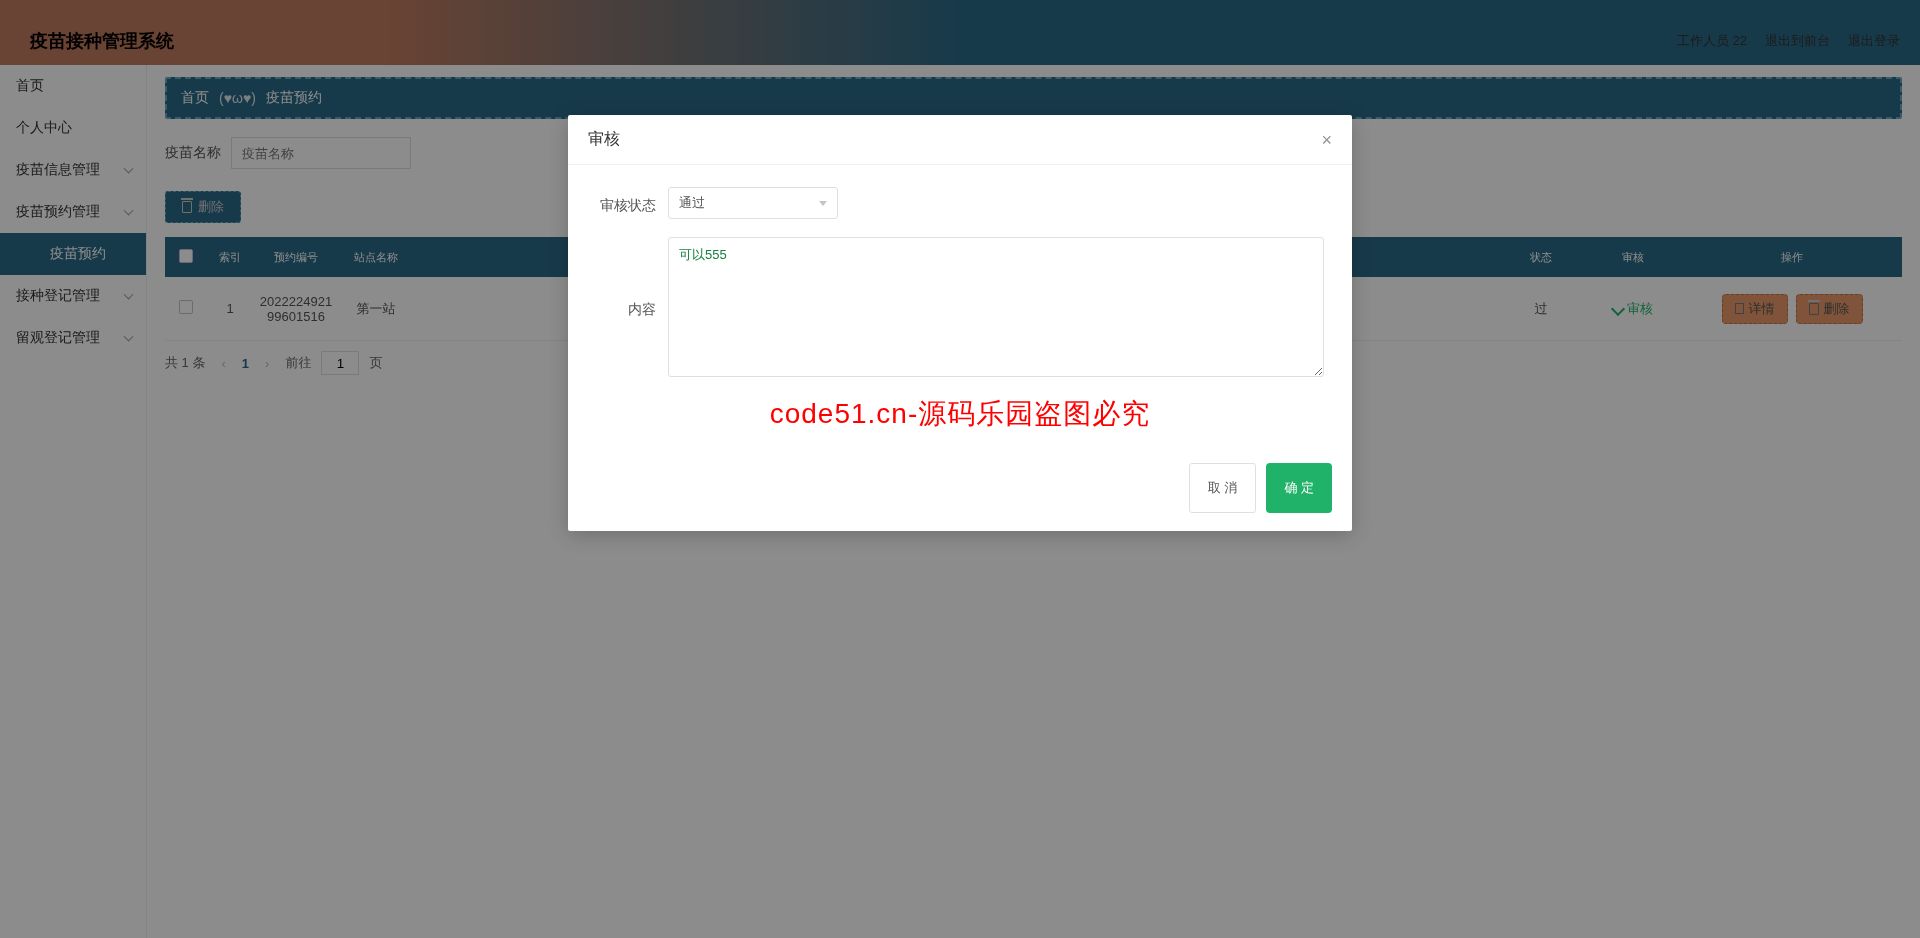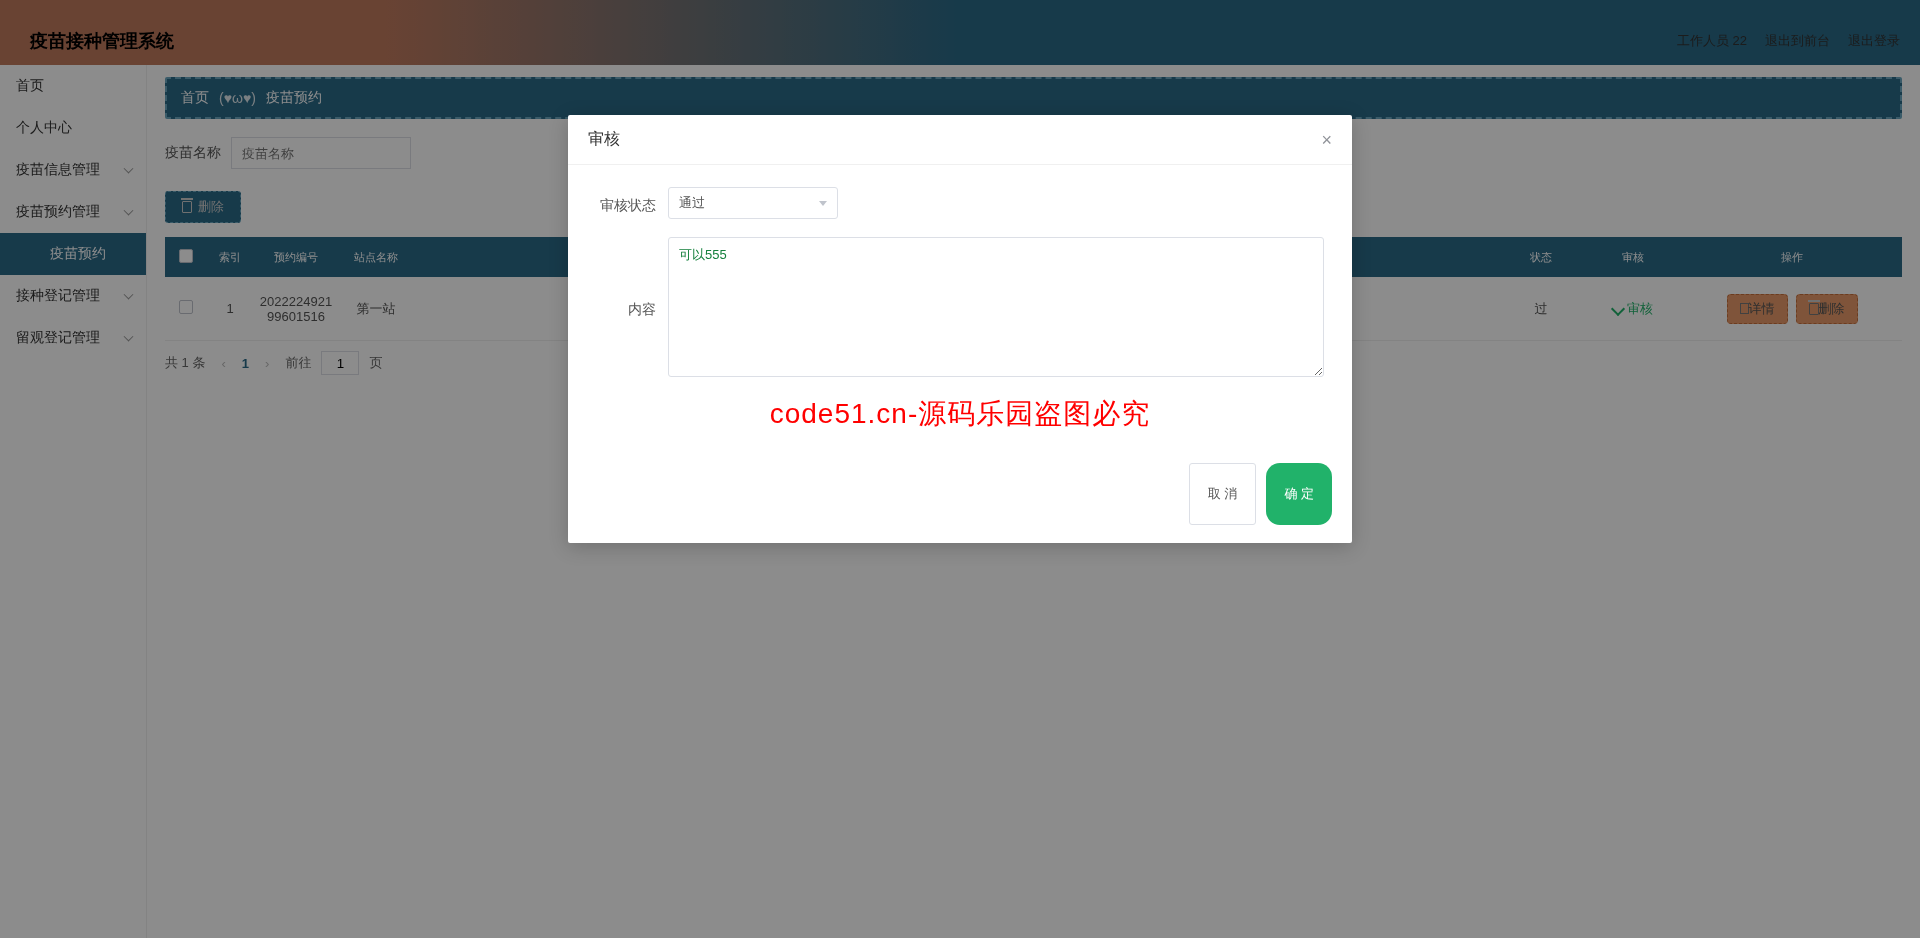--- a/index.html
+++ b/index.html
@@ -30,40 +30,40 @@
 .idx { width: 46px; }
 .ord { width: 86px; }
 .sta { width: 74px; }
 .status-col { width: 86px; }
 .audit-col { width: 98px; }
 .ops-col { flex: 0 0 220px; display: flex; gap: 8px; justify-content: center; }
 .spacer { flex: 1; }
 .checkbox { width: 14px; height: 14px; border: 1px solid #c0c4cc; display: inline-block; border-radius: 2px; background: #fff; }
 .audit-link { color: #21b26a; font-size: 13px; display: inline-flex; align-items: center; gap: 4px; cursor: pointer; }
 .pencil-icon { display:inline-block; width:10px; height:10px; border-left:2px solid #21b26a; border-bottom:2px solid #21b26a; transform: rotate(-45deg); }
-.op-btn { background: #e79a6a; border: 1px dashed #c56d3a; border-radius: 4px; padding: 5px 12px; color: #555; font-size: 13px; display: inline-flex; align-items: center; cursor: pointer; }
+.op-btn { background: #e79a6a; border: 1px dashed #c56d3a; border-radius: 4px; padding: 5px 12px; color: #555; font-size: 13px; display: inline-flex; align-items: center; gap: 5px; cursor: pointer; }
 .doc-icon { display: inline-block; width: 9px; height: 11px; border: 1px solid #777; }
 .pager { margin-top: 10px; display: flex; align-items: center; gap: 10px; font-size: 13px; color: #666; }
 .pg-arrow { padding: 2px 6px; color: #bbb; cursor: pointer; }
 .pg-num { color: #2a6a88; font-weight: bold; }
 .pg-input { width: 38px; height: 24px; border: 1px solid #dcdfe6; text-align: center; }
 .overlay { position: absolute; inset: 0; background: rgba(0,0,0,0.45); display: flex; align-items: flex-start; justify-content: center; padding-top: 115px; }
 .modal { width: 784px; background: #fff; border-radius: 2px; box-shadow: 0 4px 20px rgba(0,0,0,0.2); position: relative; }
 .modal-header { padding: 14px 20px; font-size: 16px; color: #333; border-bottom: 1px solid #f0f0f0; display:flex; justify-content:space-between; align-items:center; }
 .modal-close { font-size: 18px; color: #909399; cursor: pointer; line-height: 1; }
 .modal-body { padding: 22px 28px 10px 28px; }
 .form-row { display: flex; align-items: center; margin-bottom: 18px; }
 .form-label { width: 72px; text-align: right; padding-right: 12px; font-size: 14px; color: #555; padding-top: 6px; }
 .select { flex: 0 0 170px; height: 32px; border: 1px solid #dcdfe6; border-radius: 3px; display: flex; align-items: center; justify-content: space-between; padding: 0 10px; font-size: 13px; color: #555; cursor: pointer; }
 .sel-arrow { width: 0; height: 0; border-left: 4px solid transparent; border-right: 4px solid transparent; border-top: 5px solid #c0c4cc; }
 .textarea { flex: 1; min-height: 140px; border: 1px solid #dcdfe6; border-radius: 3px; padding: 8px 10px; font-size: 13px; color: #15803d; resize: vertical; font-family: inherit; }
 .watermark-red { text-align: center; color: #f00; font-size: 28px; font-weight: 500; letter-spacing: 1px; margin: 6px 0 10px 0; }
 .modal-footer { padding: 10px 20px 18px 20px; display: flex; justify-content: flex-end; gap: 10px; }
 .btn-cancel { background: #fff; border: 1px solid #dcdfe6; border-radius: 3px; padding: 8px 18px; font-size: 13px; color: #555; cursor: pointer; }
-.btn-ok { background: #21b26a; border: none; border-radius: 14px; padding: 22px 18px; font-size: 13px; color: #fff; cursor: pointer; }
+.btn-ok { background: #21b26a; border: none; border-radius: 4px; padding: 16px 18px; font-size: 13px; color: #fff; cursor: pointer; }
 </style>
 </head>
 <body>
 
 <div class="header">
   <div class="header-title">疫苗接种管理系统</div>
   <div class="header-right">
     <span>工作人员 22</span>
     <span>退出到前台</span>
     <span>退出登录</span>

